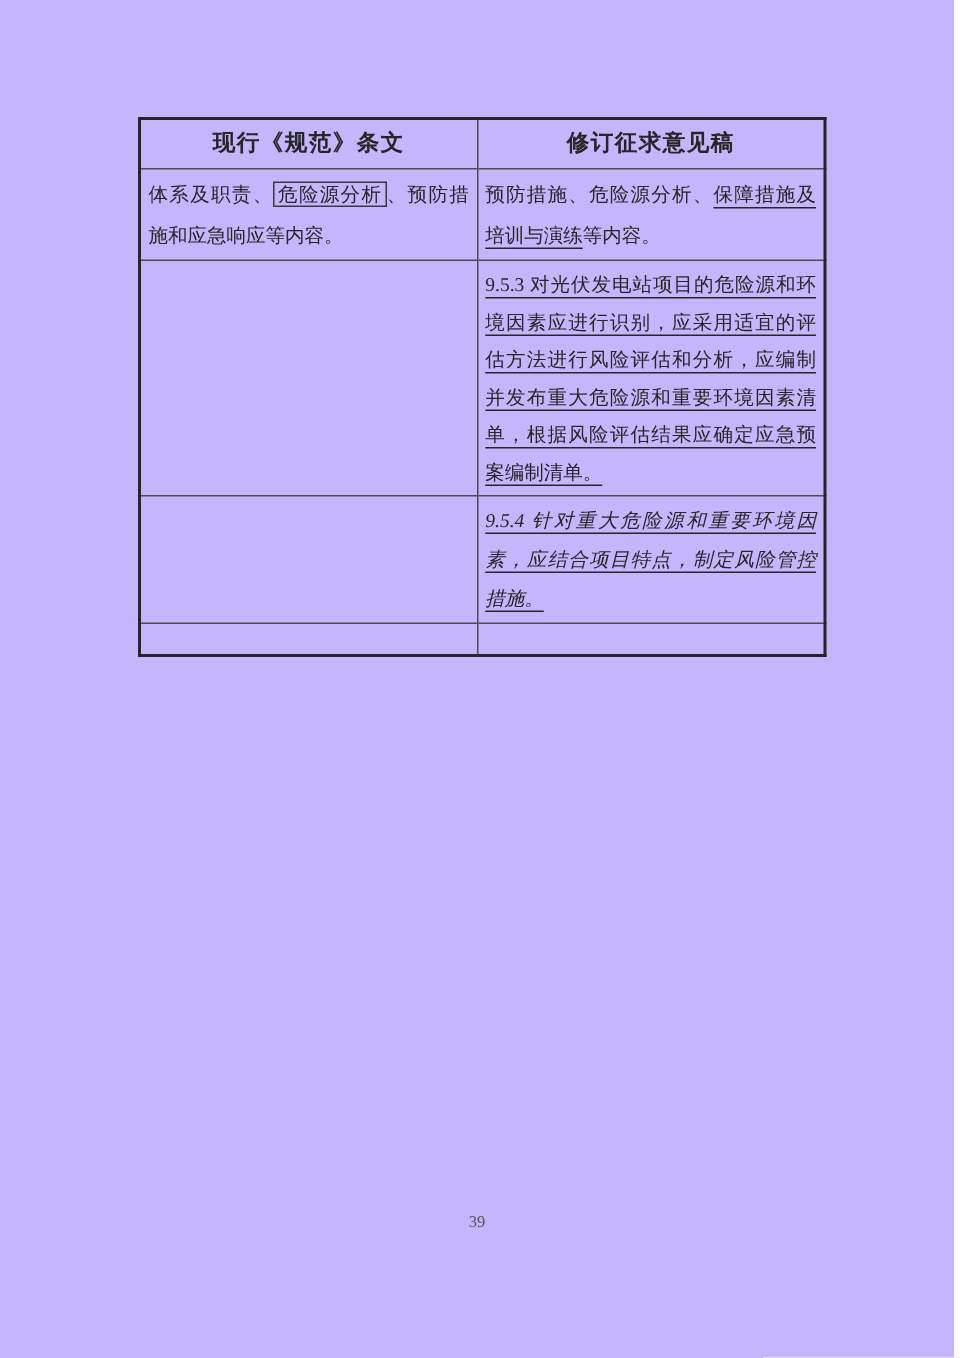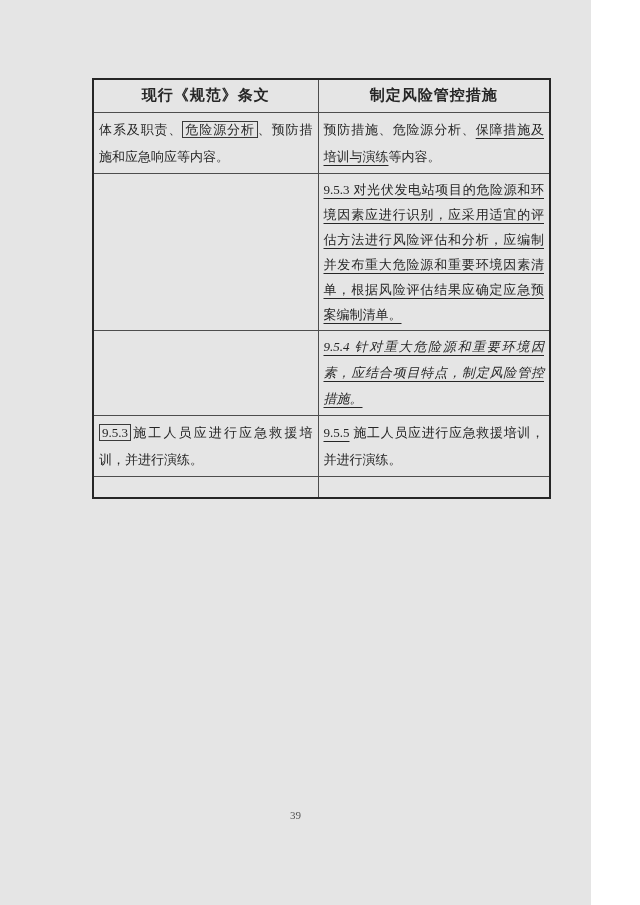--- a/index.html
+++ b/index.html
@@ -3,22 +3,22 @@
 <meta charset="utf-8">
 <style>
   * { margin: 0; padding: 0; box-sizing: border-box; }
   html, body {
     width: 640px; height: 905px;
     background: #ffffff;
     font-family: "Liberation Serif", "DejaVu Serif", serif;
   }
   .page {
     position: relative;
-    width: 591px; height: 905px;
-    background: #e5e5e5;
+    width: 636px; height: 905px;
+    background: #c4b5fd;
     overflow: hidden;
   }
   table.cmp {
     position: absolute;
     left: 92px; top: 78px;
     width: 457px;
     border-collapse: collapse;
     table-layout: fixed;
     border: 2px solid #262626;
   }
@@ -73,40 +73,36 @@
 <div class="page">
 
   <table class="cmp">
     <colgroup>
       <col style="width:225px">
       <col style="width:232px">
     </colgroup>
     <thead>
       <tr>
         <th>现行《规范》条文</th>
-        <th>制定风险管控措施</th>
+        <th>修订征求意见稿</th>
       </tr>
     </thead>
     <tbody>
       <tr class="r1">
         <td><span>体系及职责、</span><span class="boxed">危险源分析</span><span>、预防措施和应急响应等内容。</span></td>
         <td><span>预防措施、危险源分析、</span><span class="ul">保障措施及培训与演练</span><span>等内容。</span></td>
       </tr>
       <tr class="r2">
         <td></td>
         <td><span class="ul">9.5.3 对光伏发电站项目的危险源和环境因素应进行识别，应采用适宜的评估方法进行风险评估和分析，应编制并发布重大危险源和重要环境因素清单，根据风险评估结果应确定应急预案编制清单。</span></td>
       </tr>
       <tr class="r3">
         <td></td>
         <td><span class="ul">9.5.4 针对重大危险源和重要环境因素，应结合项目特点，制定风险管控措施。</span></td>
       </tr>
-      <tr class="r4">
-        <td><span class="boxed">9.5.3</span><span>施工人员应进行应急救援培训，并进行演练。</span></td>
-        <td><span class="ul">9.5.5</span><span> 施工人员应进行应急救援培训，并进行演练。</span></td>
-      </tr>
       <tr class="r5">
         <td></td>
         <td></td>
       </tr>
     </tbody>
   </table>
 
   <div class="pageno">39</div>
 
 </div>

